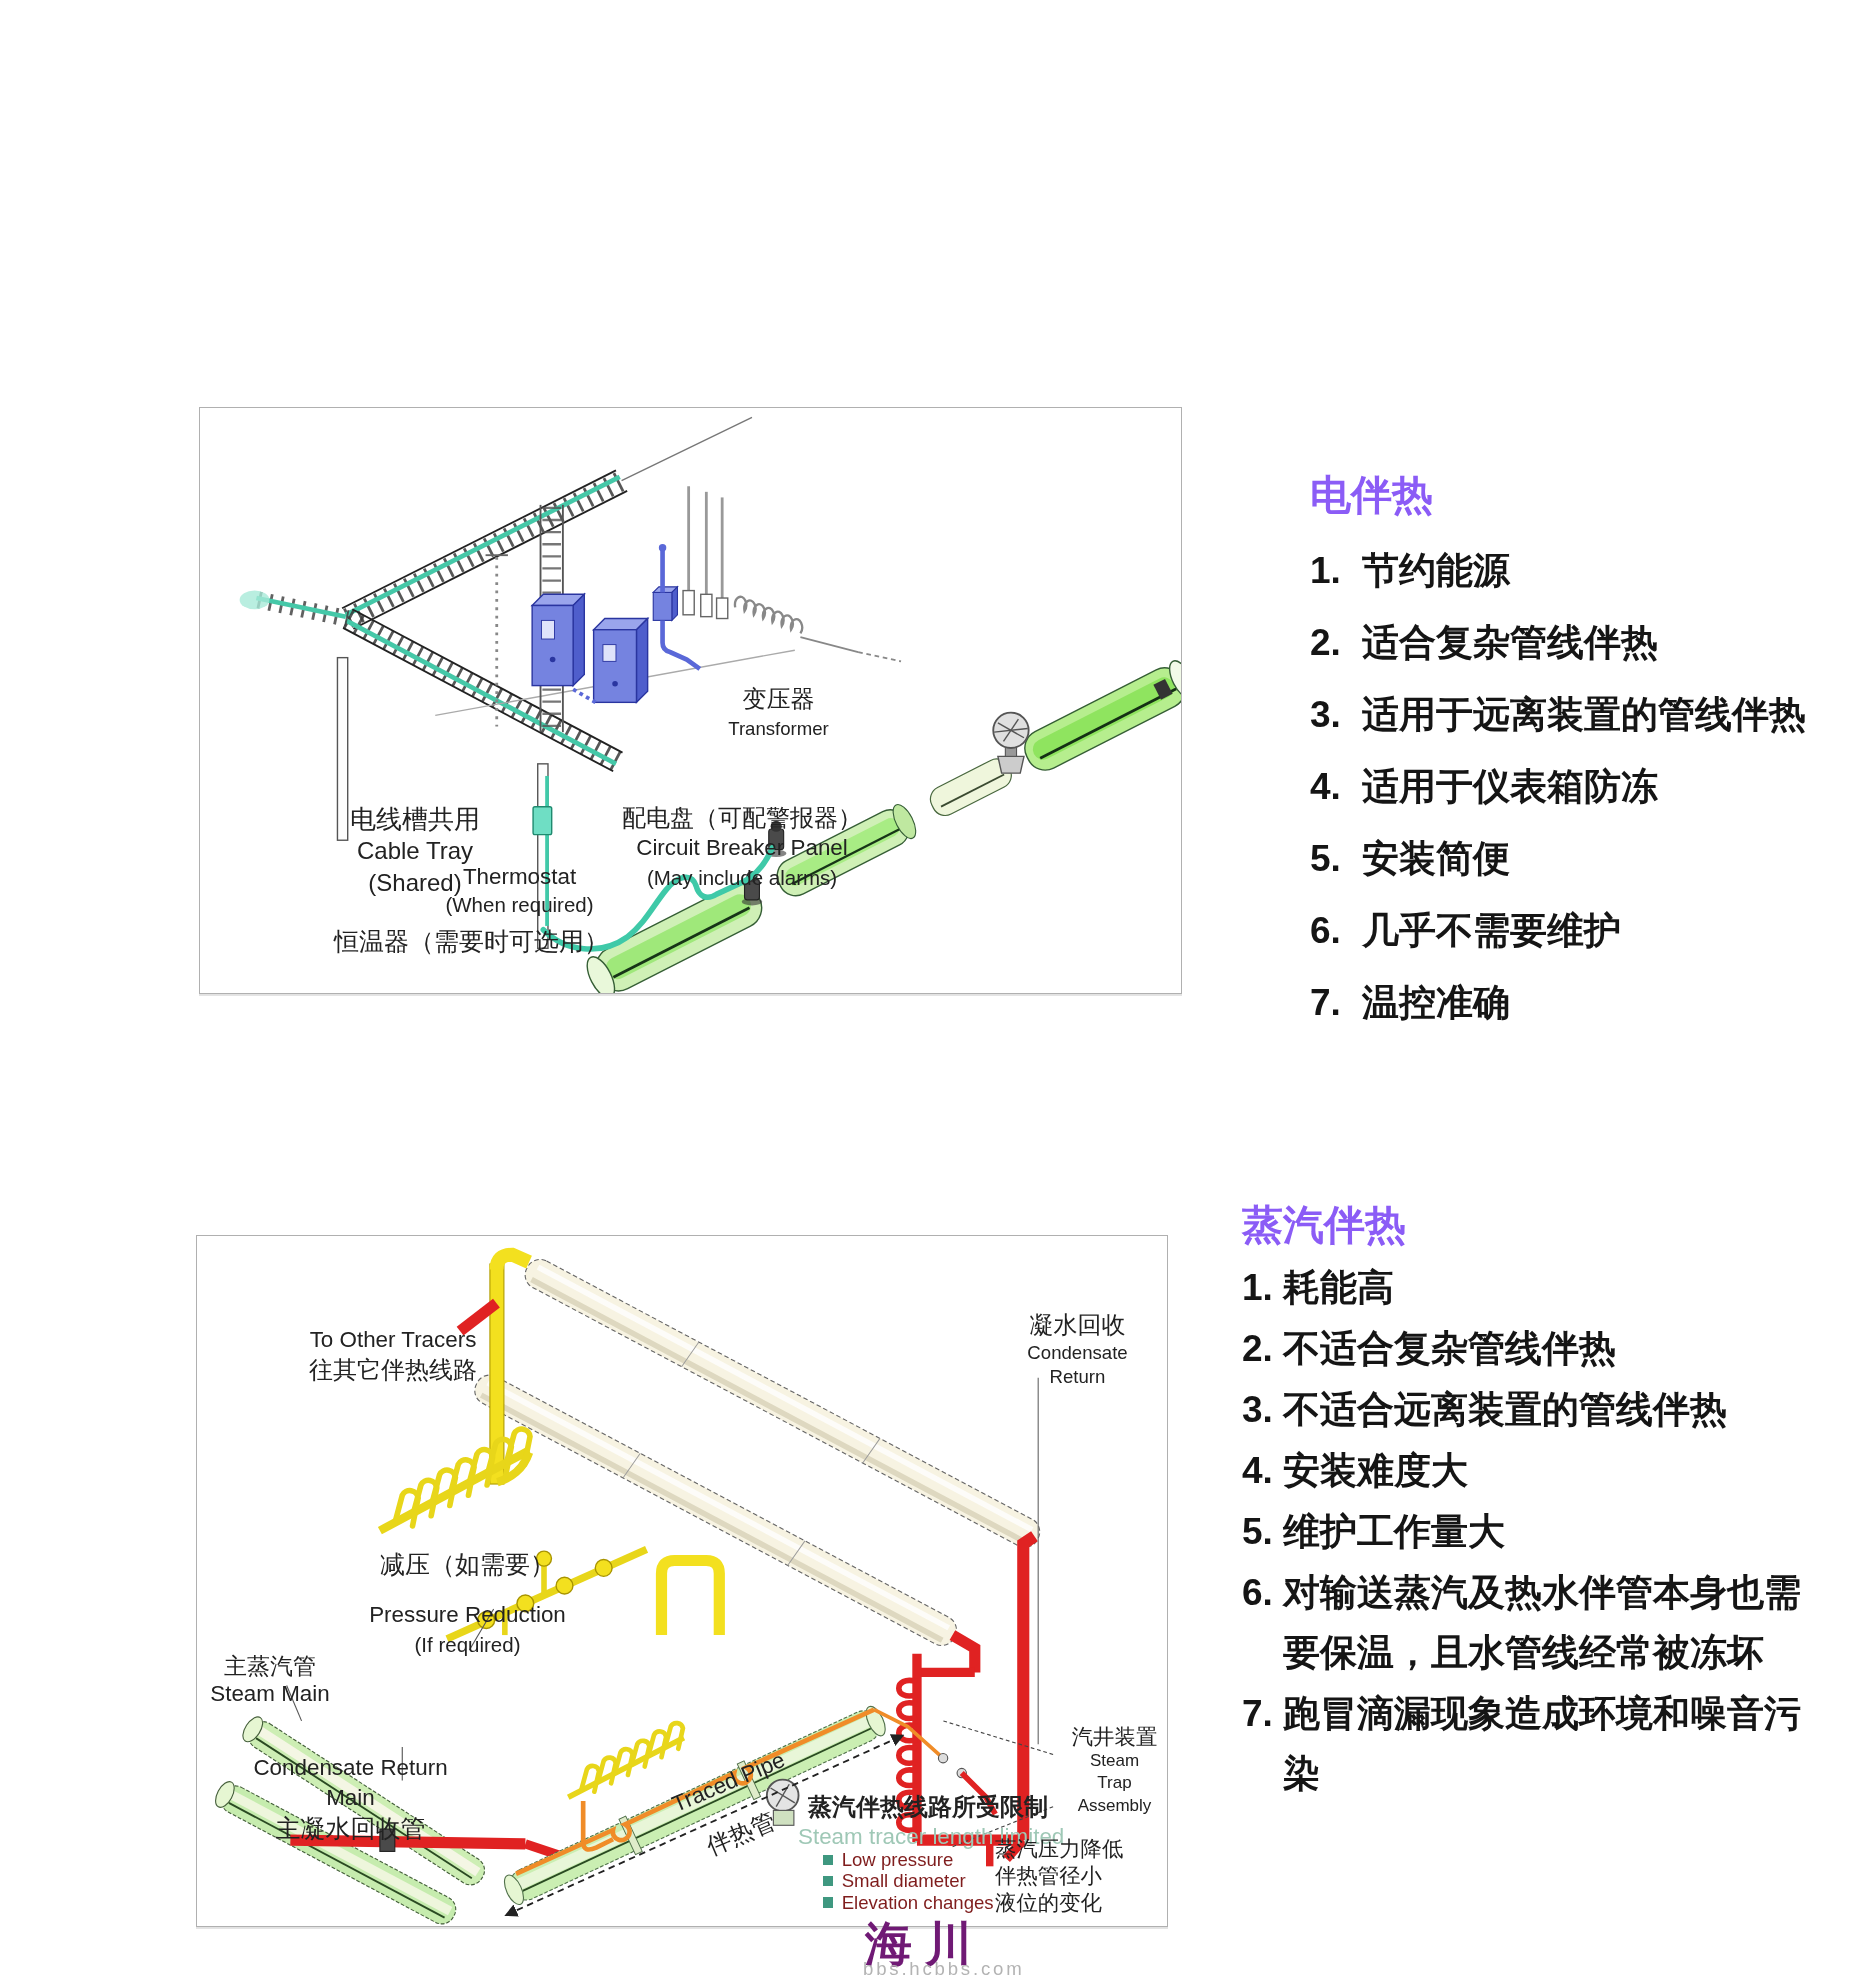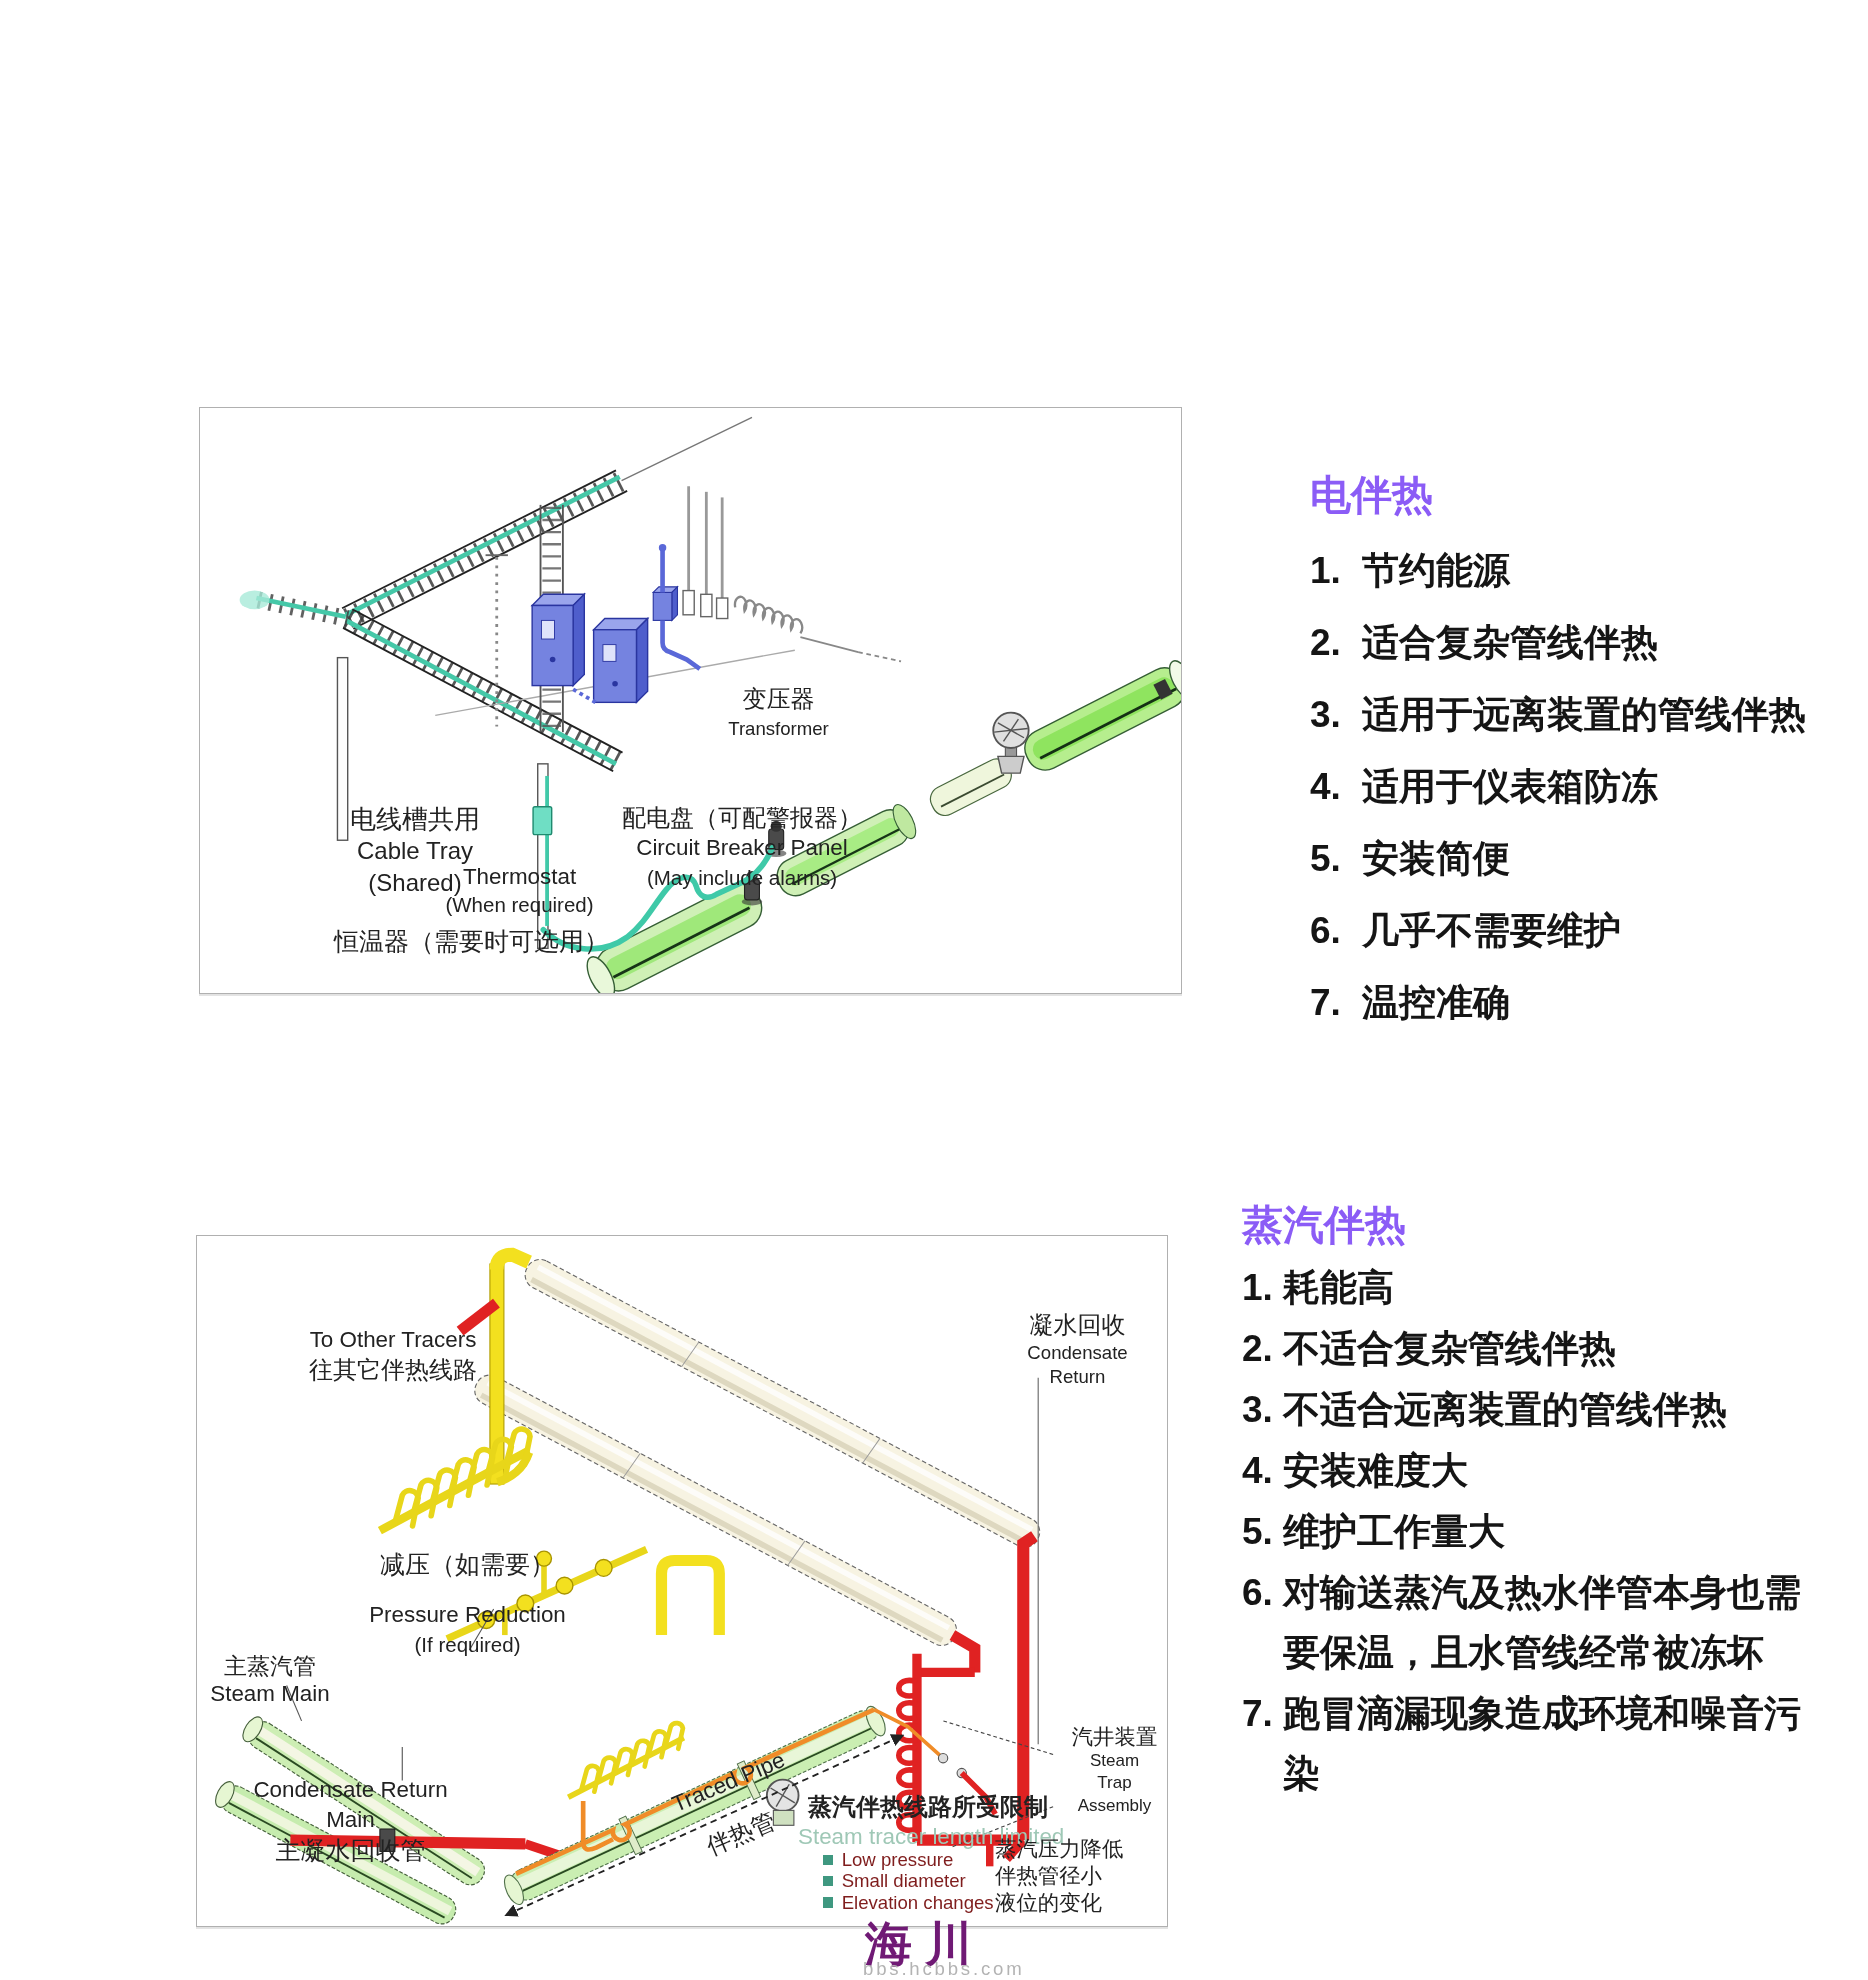--- a/index.html
+++ b/index.html
@@ -327,21 +327,21 @@
     </div>
     <div class="dlbl c" style="left:168px;top:313px;width:205px;font-size:25px;line-height:30px;">
       <div>减压（如需要）</div>
       <div style="font-size:22.4px;margin-top:20.5px;">Pressure Reduction</div>
       <div style="font-size:20.5px;">(If required)</div>
     </div>
     <div class="dlbl c" style="left:7.5px;top:416px;width:131px;font-size:23px;line-height:28px;">
       <div>主蒸汽管</div>
       <div style="font-size:22.4px;">Steam Main</div>
     </div>
-    <div class="dlbl c" style="left:37px;top:539px;width:233px;font-size:22.4px;line-height:30px;text-align:center;">
+    <div class="dlbl c" style="left:37px;top:517px;width:233px;font-size:22.4px;line-height:30px;text-align:center;">
       <div>Condensate Return Main</div>
       <div style="font-size:25px;">主凝水回收管</div>
     </div>
     <div class="dlbl rot" style="left:471px;top:557px;font-size:22.4px;">Traced Pipe</div>
     <div class="dlbl rot" style="left:505px;top:598px;font-size:24px;">伴热管</div>
     <div class="dlbl" style="left:611px;top:556px;font-size:24px;font-weight:600;">蒸汽伴热线路所受限制</div>
     <div class="dlbl limit-en" style="left:601px;top:587px;font-size:22.4px;">Steam tracer length limited</div>
     <div class="dlbl" style="left:626px;top:613px;">
       <div class="brow">
           <span class="bsq"></span>

